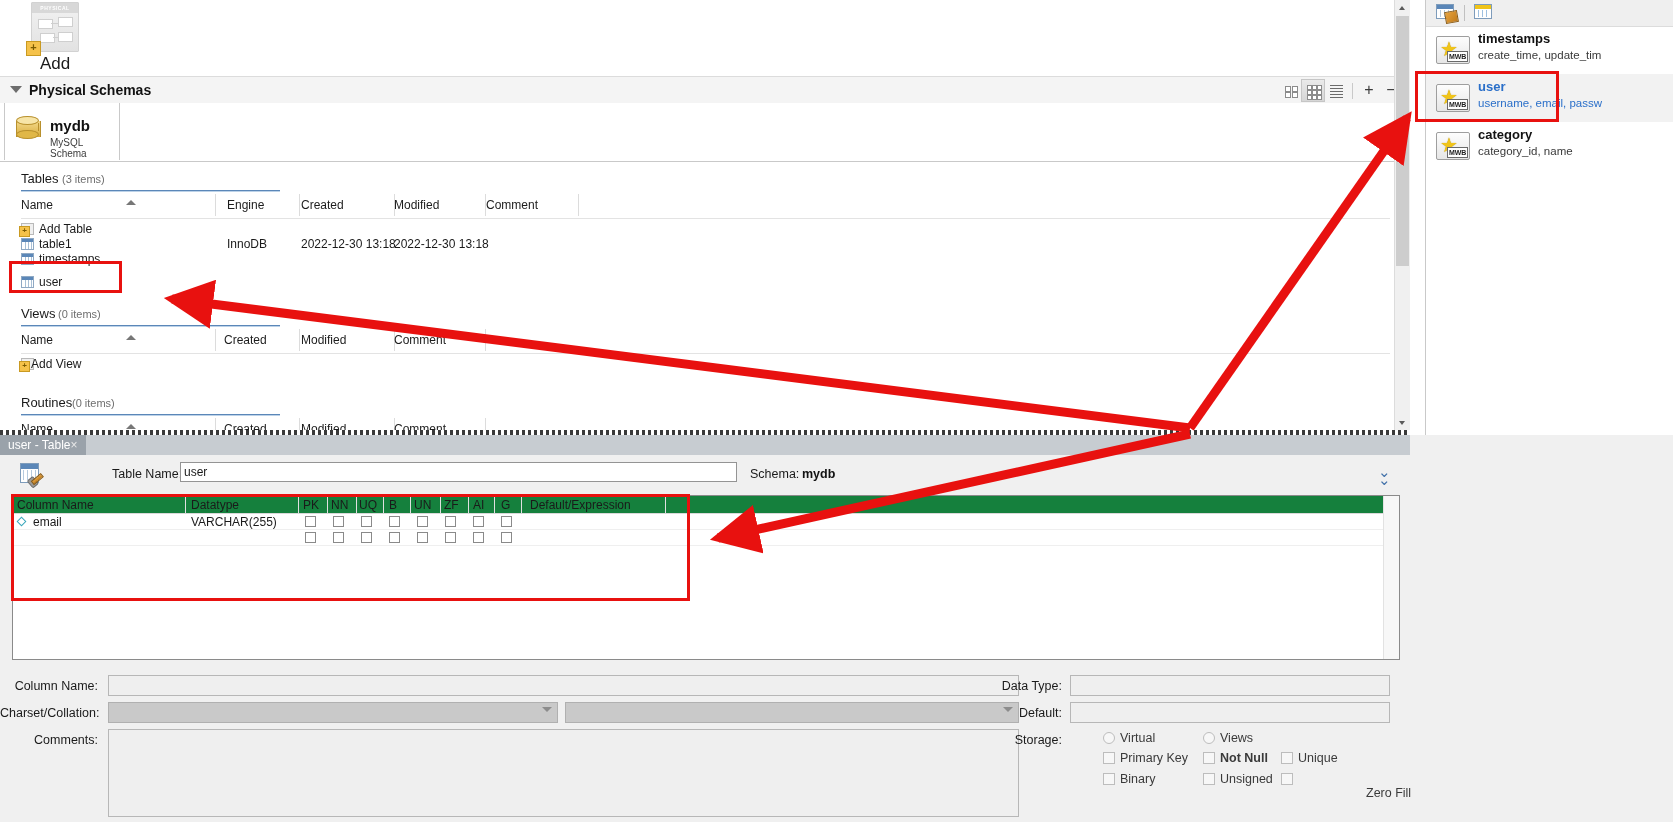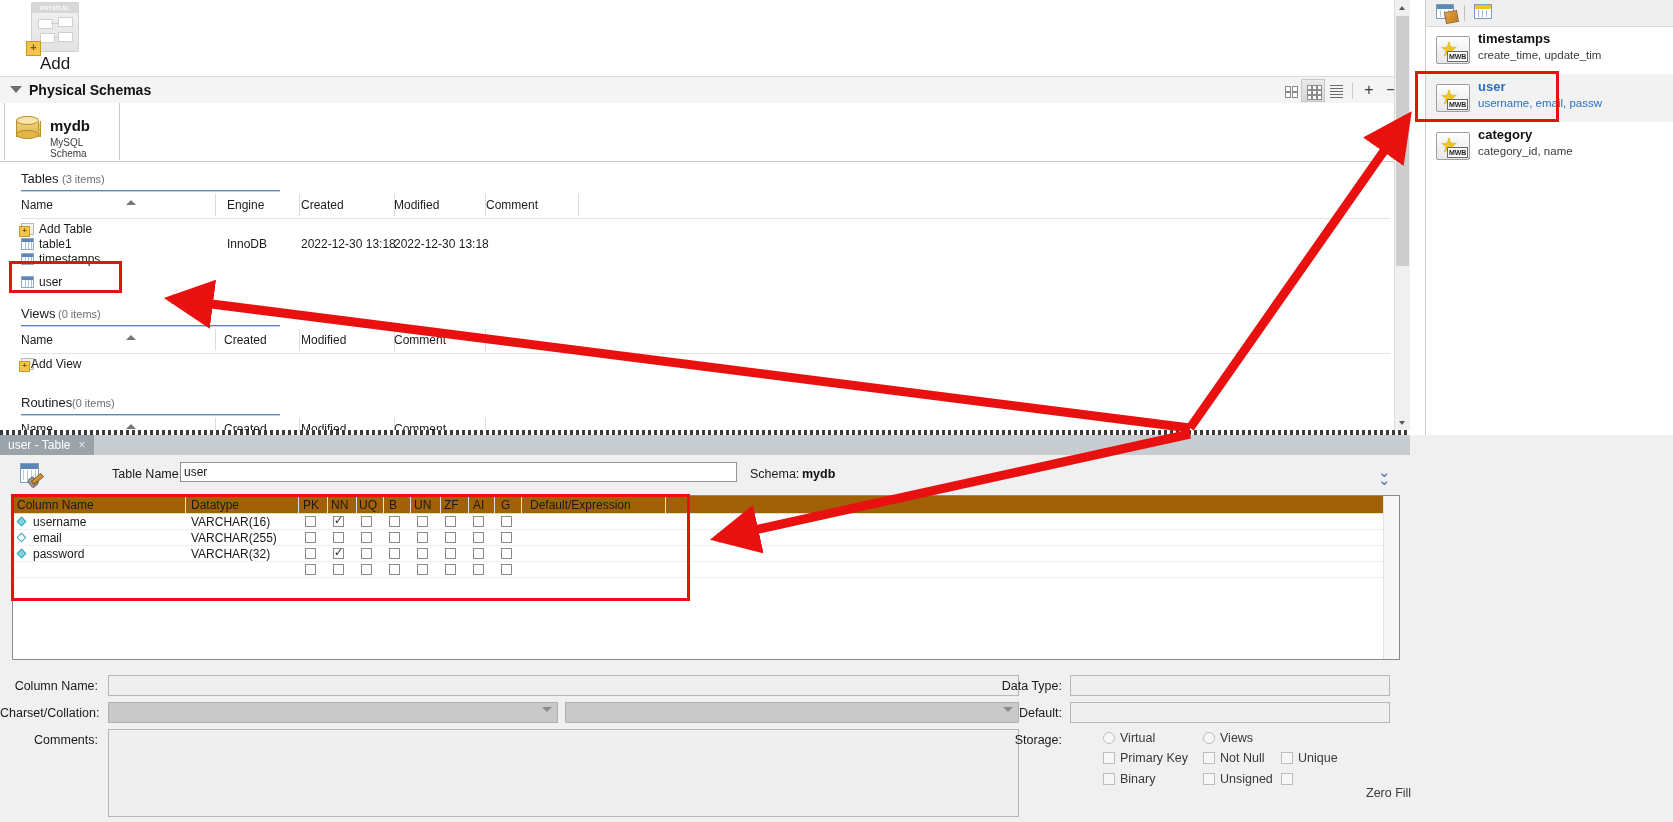--- a/index.html
+++ b/index.html
@@ -218,21 +218,21 @@
   }
   #editor-tabbar {
     position: absolute; left: 0; top: 0; width: 1410px; height: 20px;
     background: #c7ccd1;
   }
   #editor-tab {
     position: absolute; left: 0; top: 0; height: 20px;
     padding: 0 8px 0 8px;
     background: #9aa2aa; color: #ffffff; font-size: 12px;
     line-height: 20px; cursor: pointer;
-    display: flex; align-items: center; gap: 8px;
+    display: flex; align-items: center; gap: 0;
   }
   #editor-tab .x { color: #e8e8e8; font-size: 12px; cursor: pointer; }
 
   #editor-head { position: absolute; left: 0; top: 20px; width: 1410px; height: 40px; background: #f0f0f0; }
   .tbl-edit-ico {
     position: absolute; left: 20px; top: 8px; width: 24px; height: 24px;
   }
   .tbl-edit-ico .sheet {
     position: absolute; left: 0; top: 0; width: 19px; height: 20px;
     background: #ffffff; border: 1px solid #7e9cbb; box-sizing: border-box;
@@ -271,21 +271,21 @@
   }
   #editor-collapse .c1, #editor-collapse .c2 { position: absolute; left: 4px; font-size: 15px; line-height: 10px; color: #3f6fa8; }
   #editor-collapse .c1 { top: 4px; } #editor-collapse .c2 { top: 12px; }
 
   
   #cols-grid {
     position: absolute; left: 12px; top: 60px; width: 1388px; height: 165px;
     background: #ffffff; border: 1px solid #8a8a8a; box-sizing: border-box;
     overflow: hidden;
   }
-  #cols-head { position: relative; height: 17px; background: #a16207; border-bottom: 1px solid #d9d9d9; }
+  #cols-head { position: relative; height: 17px; background: #15803d; border-bottom: 1px solid #d9d9d9; }
   #cols-head .ch { position: absolute; top: 2px; font-size: 12px; color: #1a1a1a; }
   #cols-head .cs { position: absolute; top: 0; width: 1px; height: 17px; background: #e0e0e0; }
   .col-row { position: relative; height: 15px; border-bottom: 1px solid #efefef; }
   .col-row .name { position: absolute; left: 20px; top: 1px; font-size: 12px; color: #1a1a1a; }
   .col-row .dtype { position: absolute; left: 178px; top: 1px; font-size: 12px; color: #1a1a1a; }
   .col-row .dexpr { position: absolute; left: 517px; top: 1px; font-size: 12px; color: #1a1a1a; }
   .diamond {
     position: absolute; left: 5px; top: 4px; width: 7px; height: 7px;
     transform: rotate(45deg);
     border: 1px solid #3aa7bb; background: #ffffff; box-sizing: border-box;
@@ -621,64 +621,36 @@
         <span class="ch" style="left:431px;">ZF</span>
         <span class="cs" style="left:455px;"></span>
         <span class="ch" style="left:460px;">AI</span>
         <span class="cs" style="left:481px;"></span>
         <span class="ch" style="left:488px;">G</span>
         <span class="cs" style="left:508px;"></span>
         <span class="ch" style="left:517px;">Default/Expression</span>
         <span class="cs" style="left:652px;"></span>
       </div>
 
-      <div class="col-row">
-        <span class="diamond filled"></span>
-        <span class="name">username</span>
-        <span class="dtype">VARCHAR(16)</span>
-        <span class="cbx" style="left:292px;"></span>
-        <span class="cbx checked" style="left:320px;"></span>
-        <span class="cbx" style="left:348px;"></span>
-        <span class="cbx" style="left:376px;"></span>
-        <span class="cbx" style="left:404px;"></span>
-        <span class="cbx" style="left:432px;"></span>
-        <span class="cbx" style="left:460px;"></span>
-        <span class="cbx" style="left:488px;"></span>
-        <span class="dexpr"></span>
-      </div>
 
       <div class="col-row">
         <span class="diamond"></span>
         <span class="name">email</span>
         <span class="dtype">VARCHAR(255)</span>
         <span class="cbx" style="left:292px;"></span>
         <span class="cbx" style="left:320px;"></span>
         <span class="cbx" style="left:348px;"></span>
         <span class="cbx" style="left:376px;"></span>
         <span class="cbx" style="left:404px;"></span>
         <span class="cbx" style="left:432px;"></span>
         <span class="cbx" style="left:460px;"></span>
         <span class="cbx" style="left:488px;"></span>
         <span class="dexpr"></span>
       </div>
 
-      <div class="col-row">
-        <span class="diamond filled"></span>
-        <span class="name">password</span>
-        <span class="dtype">VARCHAR(32)</span>
-        <span class="cbx" style="left:292px;"></span>
-        <span class="cbx checked" style="left:320px;"></span>
-        <span class="cbx" style="left:348px;"></span>
-        <span class="cbx" style="left:376px;"></span>
-        <span class="cbx" style="left:404px;"></span>
-        <span class="cbx" style="left:432px;"></span>
-        <span class="cbx" style="left:460px;"></span>
-        <span class="cbx" style="left:488px;"></span>
-        <span class="dexpr"></span>
-      </div>
 
 
       <div class="col-row">
         <span class="name"></span>
         <span class="dtype"></span>
         <span class="cbx" style="left:292px;"></span>
         <span class="cbx" style="left:320px;"></span>
         <span class="cbx" style="left:348px;"></span>
         <span class="cbx" style="left:376px;"></span>
         <span class="cbx" style="left:404px;"></span>
@@ -714,21 +686,21 @@
 
       <span class="plabel" style="left:1000px; top:66px; width:62px;">Storage:</span>
       <span class="radio" style="left:1103px; top:65px;"></span>
       <span class="rlabel" style="left:1120px; top:64px;">Virtual</span>
       <span class="radio" style="left:1203px; top:65px;"></span>
       <span class="rlabel" style="left:1220px; top:64px;">Views</span>
 
       <span class="pcbx" style="left:1103px; top:85px;"></span>
       <span class="clabel" style="left:1120px; top:84px;">Primary Key</span>
       <span class="pcbx" style="left:1203px; top:85px;"></span>
-      <span class="clabel" style="left:1220px; top:84px;">Not Null</span>
+      <span class="clabel" style="left:1220px; top:84px;font-weight:bold;">Not Null</span>
       <span class="pcbx" style="left:1281px; top:85px;"></span>
       <span class="clabel" style="left:1298px; top:84px;">Unique</span>
 
       <span class="pcbx" style="left:1103px; top:106px;"></span>
       <span class="clabel" style="left:1120px; top:105px;">Binary</span>
       <span class="pcbx" style="left:1203px; top:106px;"></span>
       <span class="clabel" style="left:1220px; top:105px;">Unsigned</span>
       <span class="pcbx" style="left:1281px; top:106px;"></span>
       <span class="clabel" style="left:1366px; top:105px;margin-top:14px;">Zero Fill</span>
     </div>

